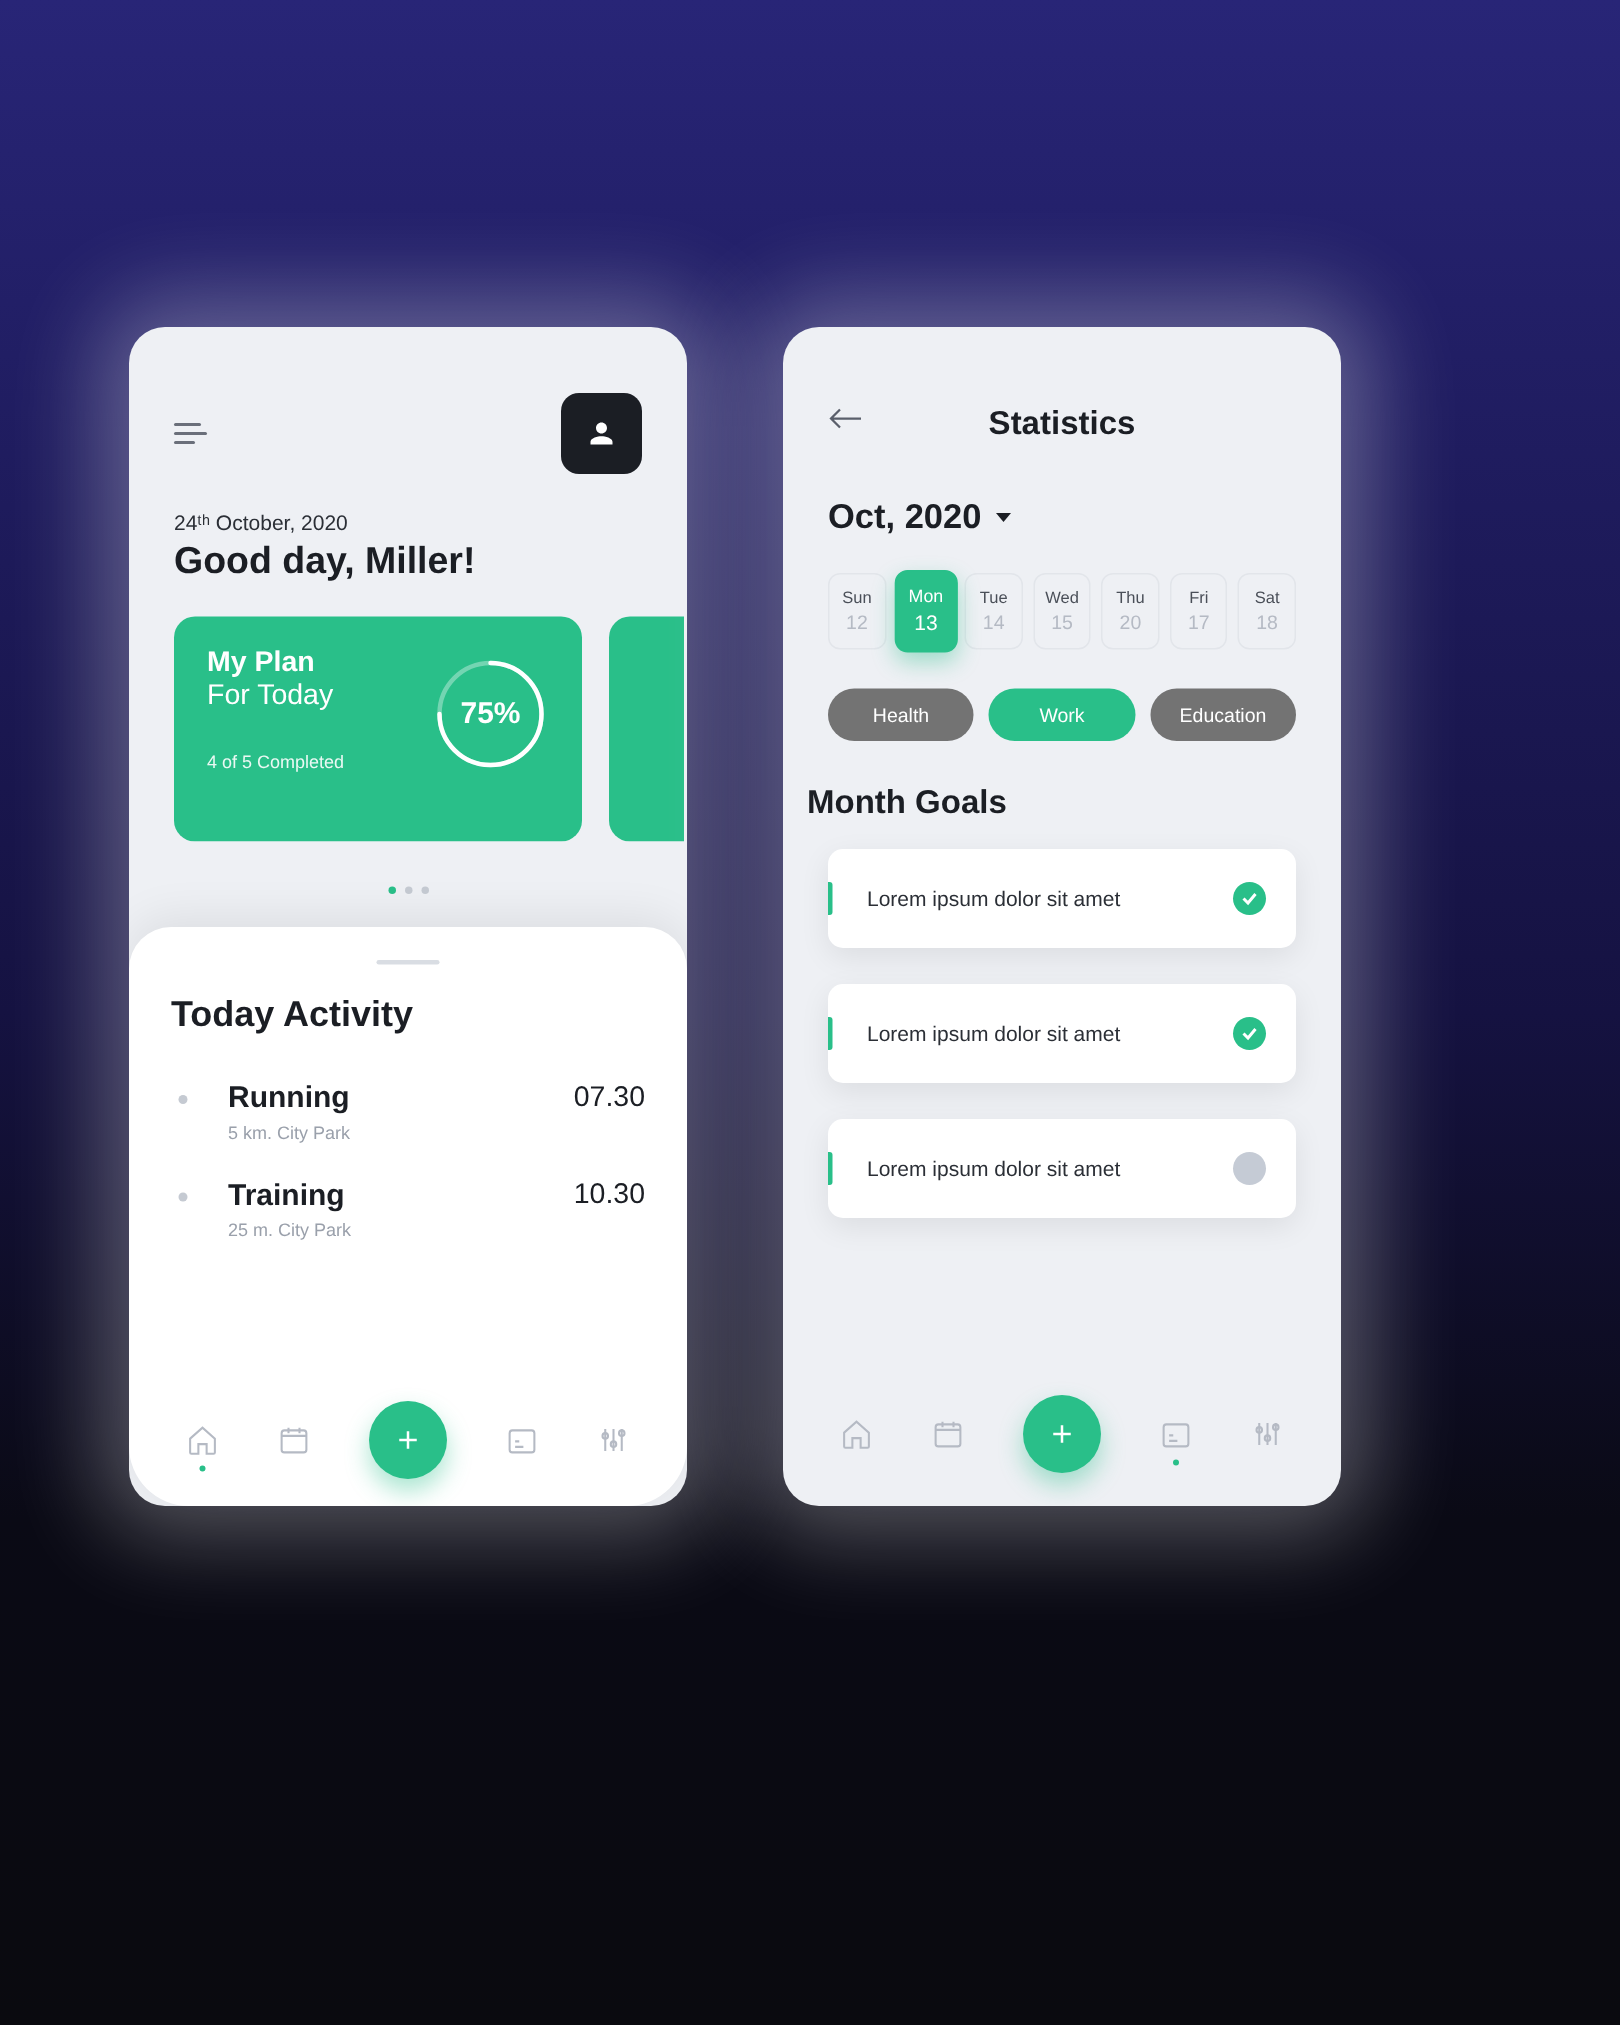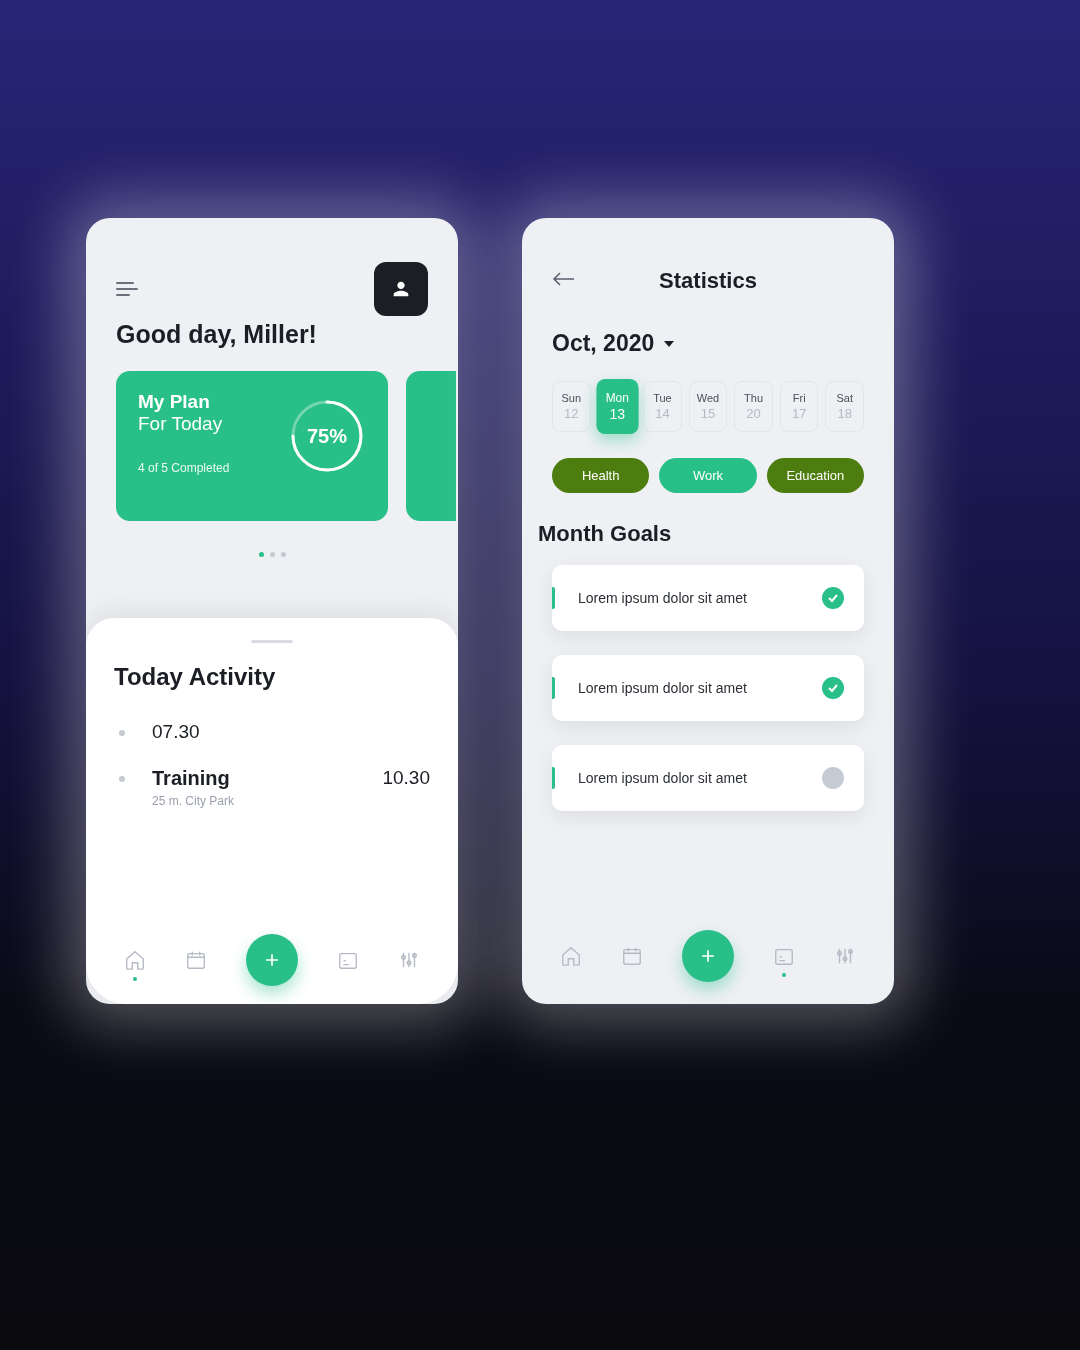--- a/index.html
+++ b/index.html
@@ -75,21 +75,21 @@
 .month-lbl { font-size:23px; font-weight:700; color:#1b1e24;}
 .chev { width:0; height:0; border-left:5px solid transparent; border-right:5px solid transparent; border-top:6px solid #1b1e24;}
 .days { display:flex; gap:7px; padding:24px 30px 0;}
 .day { flex:1; border:1px solid #e2e5ea; border-radius:8px; text-align:center; padding:10px 0; background:#eef0f4;}
 .day .dn { font-size:11px; color:#4a4f58;}
 .day .dd { font-size:13px; color:#b5bac4; margin-top:2px;}
 .day.sel { background:#29bf89; border-color:#29bf89; box-shadow:0 6px 14px rgba(41,191,137,0.4); transform:scale(1.08); position:relative; z-index:2;}
 .day.sel .dn, .day.sel .dd { color:#fff;}
 .pills { display:flex; gap:10px; padding:26px 30px 0;}
 .pill { flex:1; text-align:center; padding:10px 0; border-radius:20px; font-size:13px;}
-.pill.off { background:#4d7c0f; color:#fff;}
+.pill.off { background:#737373; color:#fff;}
 .pill.on { background:#29bf89; color:#fff;}
 .goals-title { padding:28px 16px 0; font-size:22px; font-weight:700; color:#1b1e24;}
 .goals { padding:18px 30px 0; display:flex; flex-direction:column; gap:24px;}
 .goal { background:#fff; border-radius:10px; padding:22px 20px 22px 26px; display:flex; align-items:center; justify-content:space-between; box-shadow:0 6px 20px rgba(0,0,0,0.08); position:relative;}
 .goal::before { content:""; position:absolute; left:0; top:22px; bottom:22px; width:3px; background:#29bf89; border-radius:0 2px 2px 0;}
 .goal .gt { font-size:14px; color:#2b2f36;}
 .check { width:22px; height:22px; border-radius:50%; display:flex; align-items:center; justify-content:center;}
 .check.done { background:#29bf89;}
 .check.done svg { stroke:#fff; stroke-width:2; fill:none;}
 .check.pending { background:#c5cbd5;}
@@ -103,20 +103,21 @@
         <span class="l1"></span>
         <span class="l2"></span>
         <span class="l3"></span>
       </div>
     <div class="profile-btn">
       <svg viewBox="0 0 24 24">
           <path d="M12 12c2.2 0 4-1.8 4-4s-1.8-4-4-4-4 1.8-4 4 1.8 4 4 4zm0 2c-2.7 0-8 1.3-8 4v2h16v-2c0-2.7-5.3-4-8-4z"></path>
         </svg>
     </div>
   </div>
+  <div class="date-ln">24ᵗʰ October, 2020</div>
   <div class="greet">Good day, Miller!</div>
 
   <div class="plan-card-wrap">
     <div class="plan-card">
       <div class="plan-title-strong">My Plan</div>
       <div class="plan-title">For Today</div>
       <div class="plan-sub">4 of 5 Completed</div>
       <div class="ring">
         <svg width="78" height="78">
             <circle cx="39" cy="39" r="34" stroke="rgba(255,255,255,0.35)" stroke-width="3" fill="none"></circle>
@@ -128,20 +129,24 @@
     <div class="plan-card-peek"></div>
   </div>
   <div class="dots"><span class="on"></span><span></span><span></span></div>
 
   <div class="activity-sheet">
     <div class="handle"></div>
     <div class="act-title">Today Activity</div>
     <div class="act-list">
       <div class="act-row">
         <div class="bullet dot"></div>
+        <div class="act-main">
+          <div class="act-name">Running</div>
+          <div class="act-desc">5 km. City Park</div>
+        </div>
         <div class="act-time">07.30</div>
       </div>
       <div class="act-row">
         <div class="bullet dot"></div>
         <div class="act-main">
           <div class="act-name">Training</div>
           <div class="act-desc">25 m. City Park</div>
         </div>
         <div class="act-time">10.30</div>
       </div>

